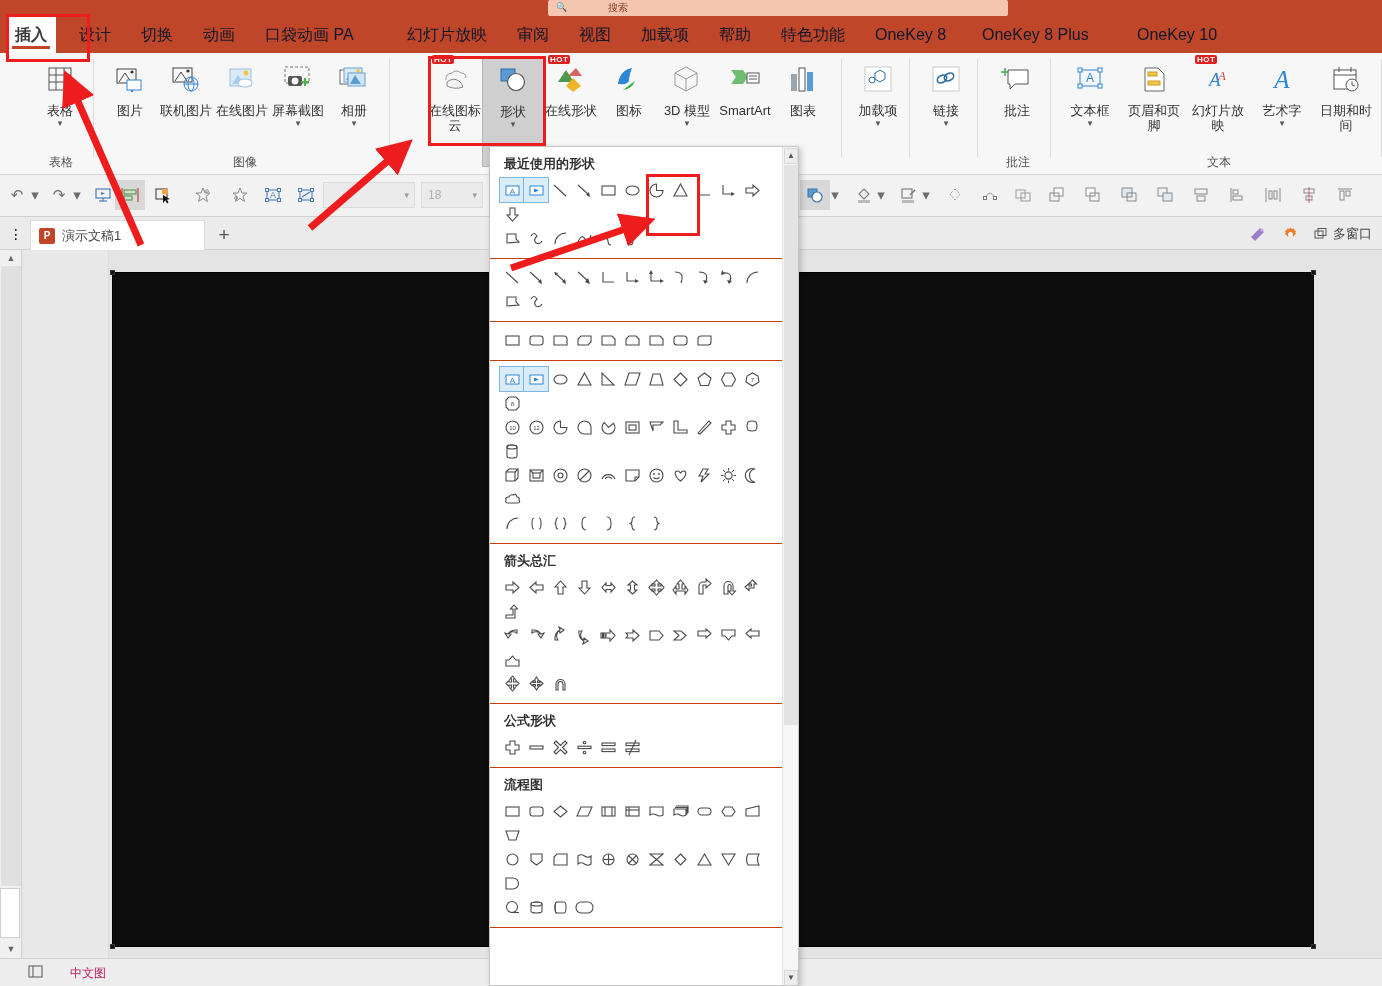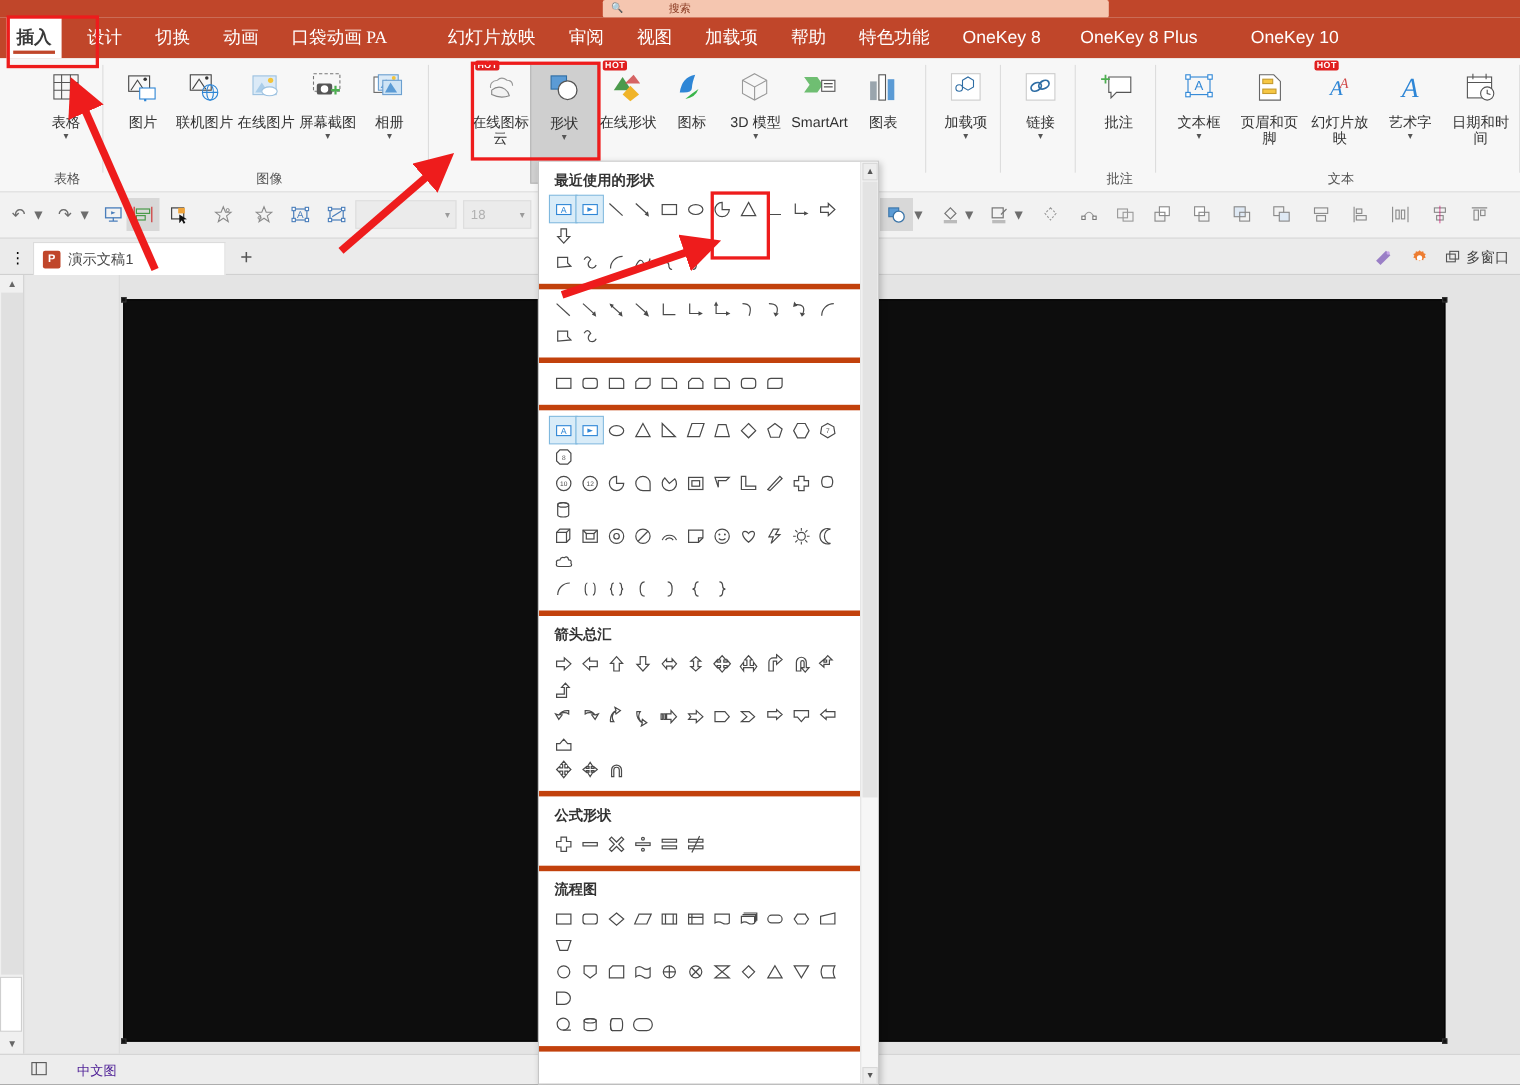--- a/index.html
+++ b/index.html
@@ -11,21 +11,21 @@
   #titlestrip { position:absolute; left:0; top:0; width:1382px; height:16px;
     background:#c0462a; }
   #titlestrip .searchbox { position:absolute; left:548px; top:0; width:460px; height:16px;
     background:#f5c6b0; border-radius:2px; }
   #titlestrip .searchbox .si { position:absolute; left:8px; top:2px; font-size:9px; color:#b5533a; }
   #titlestrip .searchbox .st { position:absolute; left:60px; top:1px; font-size:10px; color:#8a3a22; }
 
   
   #ribbontabs { position:absolute; left:0; top:16px; width:1382px; height:37px;
     background:#c0462a; }
-  .rtab { position:absolute; top:0; height:37px; line-height:37px; color:#ffffff;
+  .rtab { position:absolute; top:0; height:37px; line-height:37px; color:#0f172a;
     font-size:16px; white-space:nowrap; padding:0 9px; cursor:default; }
   .rtab.active { background:#fff; color:#3a3a3a; font-weight:bold; }
   .rtab.active .underline { position:absolute; left:50%; transform:translateX(-50%);
     bottom:4px; width:38px; height:3px; background:#c0462a; }
 
   
   #ribbonbody { position:absolute; left:0; top:53px; width:1382px; height:122px;
     background:#f7f7f7; border-bottom:1px solid #d6d6d6; }
   .rgroup { position:absolute; top:0; height:122px; }
   .rgroup .gsep { position:absolute; right:0; top:6px; width:1px; height:98px; background:#ddd; }
@@ -75,35 +75,35 @@
   #slidepane { position:absolute; left:23px; top:0; width:86px; height:708px;
     background:#e8e8e8; border-right:1px solid #dcdcdc; }
   #canvas { position:absolute; left:112px; top:22px; width:1202px; height:675px;
     background:#0d0d0d; border:1px solid #000; }
   #canvas .hnd { position:absolute; width:5px; height:5px; background:#111; border:1px solid #333; }
   #canvasright { position:absolute; left:1316px; top:0; width:66px; height:708px; background:#e4e4e4; }
 
   
   #statusbar { position:absolute; left:0; top:958px; width:1382px; height:28px;
     background:#ededed; border-top:1px solid #d2d2d2; }
-  .sbi { position:absolute; top:6px; font-size:13px; color:#4c1d95; }
+  .sbi { position:absolute; top:6px; font-size:13px; color:#be185d; }
 
   
   #shapespanel { position:absolute; left:489px; top:146px; width:310px; height:840px;
     background:#fff; border:1px solid #c6c6c6; box-shadow:2px 2px 6px rgba(0,0,0,.22); z-index:40;
     overflow:hidden; }
   #shapesscroll { position:absolute; left:0; top:0; width:292px; height:840px; overflow:hidden; }
   #shapesbar { position:absolute; right:0; top:0; width:16px; height:840px;
     background:#f6f6f6; border-left:1px solid #e2e2e2; }
   #shapesbar .sb-up, #shapesbar .sb-dn { position:absolute; left:1px; width:14px; height:16px;
     background:#ededed; border:1px solid #d8d8d8; font-size:8px; color:#555;
     text-align:center; line-height:14px; }
   #shapesbar .sb-up { top:1px; } #shapesbar .sb-dn { bottom:1px; }
   #shapesbar .sb-thumb { position:absolute; left:1px; top:18px; width:14px; height:560px; background:#e3e3e3; }
-  .shsection { border-bottom:5px solid #c2410c; padding:6px 0 8px 0; }
+  .shsection { border-bottom:1px solid #c2410c; padding:6px 0 8px 0; }
   .shtitle { font-size:13px; font-weight:bold; color:#333; padding:2px 0 5px 14px; }
   .shgrid { display:flex; flex-wrap:wrap; padding-left:10px; }
   .shcell { width:24px; height:24px; display:flex; align-items:center; justify-content:center;
     font-size:14px; color:#3a3a3a; }
   .shcell svg { display:block; }
   .shcell.sel { background:#d9ecf8; outline:1px solid #7fb8de; }
 
   
   .annbox { position:absolute; border:3px solid #ee1c1c; z-index:60; pointer-events:none; }
   .annarrow { position:absolute; z-index:61; pointer-events:none; }
@@ -116,21 +116,21 @@
     <span class="si">🔍</span>
     <span class="st">搜索</span>
   </div>
 </div>
 
 <div id="ribbontabs">
     <div class="rtab active" style="left: 6px;"><span>插入</span><span class="underline"></span></div>
     <div class="rtab" style="left: 70px;"><span>设计</span></div>
     <div class="rtab" style="left: 132px;"><span>切换</span></div>
     <div class="rtab" style="left: 194px;"><span>动画</span></div>
-    <div class="rtab" style="left: 256px; font-family: Liberation Serif, serif;"><span>口袋动画 PA</span></div>
+    <div class="rtab" style="left: 256px;"><span>口袋动画 PA</span></div>
     <div class="rtab" style="left: 398px;"><span>幻灯片放映</span></div>
     <div class="rtab" style="left: 508px;"><span>审阅</span></div>
     <div class="rtab" style="left: 570px;"><span>视图</span></div>
     <div class="rtab" style="left: 632px;"><span>加载项</span></div>
     <div class="rtab" style="left: 710px;"><span>帮助</span></div>
     <div class="rtab" style="left: 772px;"><span>特色功能</span></div>
     <div class="rtab" style="left: 866px;"><span>OneKey 8</span></div>
     <div class="rtab" style="left: 973px;"><span>OneKey 8 Plus</span></div>
     <div class="rtab" style="left: 1128px;"><span>OneKey 10</span></div>
   </div>

